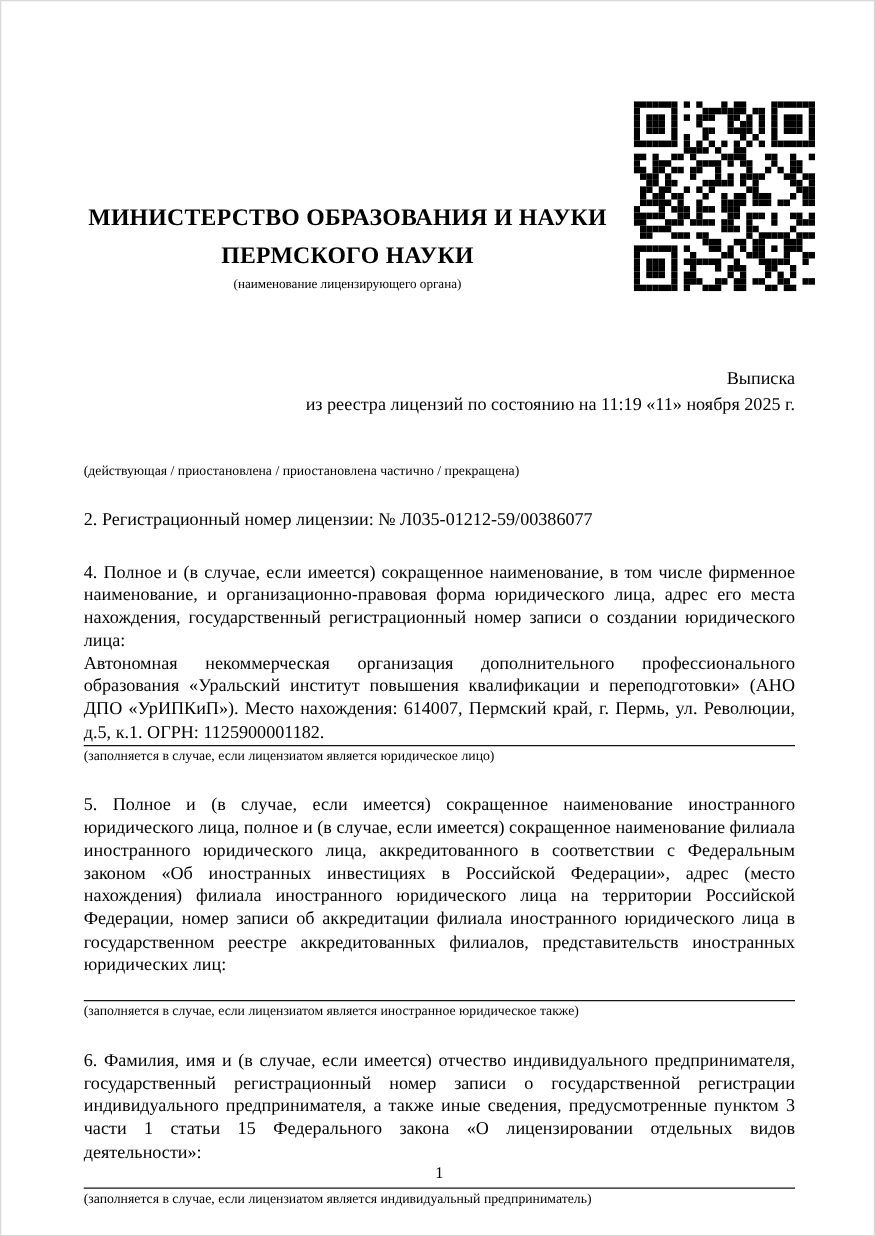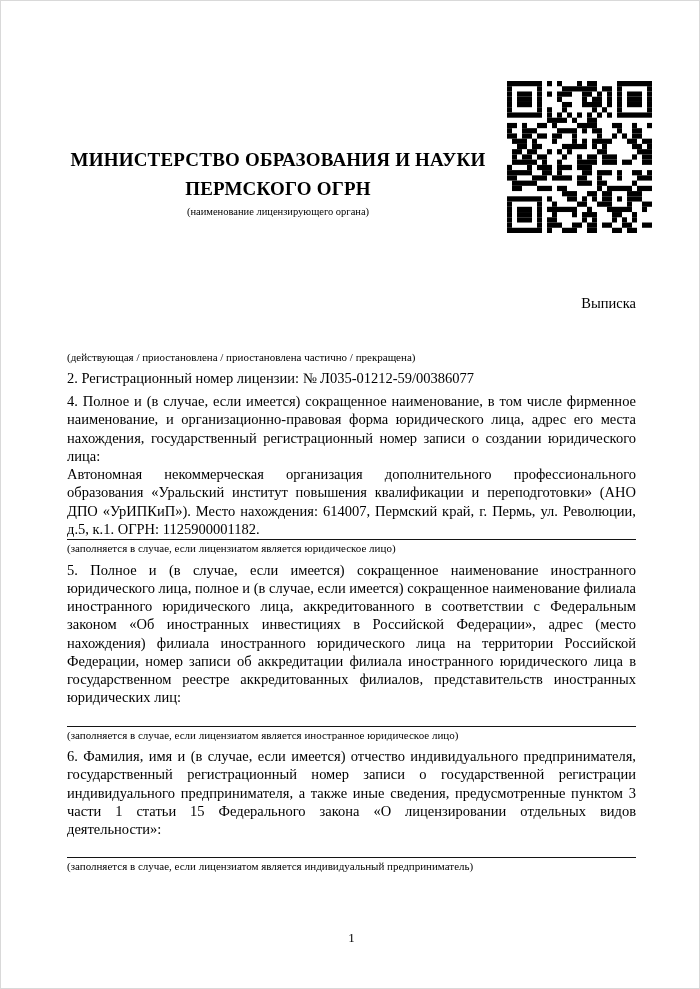--- a/index.html
+++ b/index.html
@@ -12,21 +12,21 @@
   .page {
     width: 700px;
     height: 989px;
     background: #fff;
     border: 1px solid #d9d9d9;
     position: relative;
     overflow: hidden;
   }
   .header-row {
     display: flex;
-    align-items: center;
+    align-items: flex-end;
     margin-top: 80px;
     padding: 0 47px 0 66px;
   }
   .ministry-block {
     flex: 1 1 auto;
     text-align: center;
     padding-top: 48px;
     padding-right: 18px;
   }
   .ministry-line {
@@ -49,21 +49,21 @@
     margin-top: 60px;
     font-size: 14.5px;
     line-height: 1.42;
     padding: 0 63px 0 66px;
   }
   .content {
     padding: 0 63px 0 66px;
     font-size: 14.5px;
     line-height: 1.26;
   }
-  .item { margin-top: 5px; }
+  .item { margin-top: 23px; }
   .item.first { margin-top: 36px; }
   .para { text-align: justify; }
   .item-value { text-align: justify; }
   .blank-line { height: 18px; }
   .fill-rule {
     border: none;
     border-top: 1.6px solid #141414;
     height: 0;
     margin: 1px 0 0 0;
   }
@@ -83,21 +83,21 @@
   }
 </style>
 </head>
 <body>
 
 <div class="page">
 
   <div class="header-row">
     <div class="ministry-block">
       <div class="ministry-line">МИНИСТЕРСТВО ОБРАЗОВАНИЯ И НАУКИ</div>
-      <div class="ministry-line">ПЕРМСКОГО ОГРН</div>
+      <div class="ministry-line">ПЕРМСКОГО НАУКИ</div>
       <div class="ministry-note">(наименование лицензирующего органа)</div>
     </div>
     <div class="qr-box" id="qr"><svg width="145" height="152" viewBox="0 0 145 145" preserveAspectRatio="none" xmlns="http://www.w3.org/2000/svg">
           <g fill="#000000">
             <rect x="0" y="0" width="5" height="5"></rect>
             <rect x="5" y="0" width="5" height="5"></rect>
             <rect x="10" y="0" width="5" height="5"></rect>
             <rect x="15" y="0" width="5" height="5"></rect>
             <rect x="20" y="0" width="5" height="5"></rect>
             <rect x="25" y="0" width="5" height="5"></rect>
@@ -513,40 +513,41 @@
             <rect x="105" y="140" width="5" height="5"></rect>
             <rect x="110" y="140" width="5" height="5"></rect>
             <rect x="120" y="140" width="5" height="5"></rect>
             <rect x="125" y="140" width="5" height="5"></rect>
           </g>
         </svg></div>
   </div>
 
   <div class="title-block">
     <div>Выписка</div>
+    <div>из реестра лицензий по состоянию на 11:19 «11» ноября 2025 г.</div>
   </div>
 
   <div class="content" id="items-container">
       <div class="item first">
         <div class="item-note">(действующая / приостановлена / приостановлена частично / прекращена)</div>
       </div>
       <div class="item">
         <div class="para">2. Регистрационный номер лицензии: № Л035-01212-59/00386077</div>
       </div>
       <div class="item">
         <div class="para">4. Полное и (в случае, если имеется) сокращенное наименование, в том числе фирменное наименование, и организационно-правовая форма юридического лица, адрес его места нахождения, государственный регистрационный номер записи о создании юридического лица:</div>
         <div class="item-value">Автономная некоммерческая организация дополнительного профессионального образования «Уральский институт повышения квалификации и переподготовки» (АНО ДПО «УрИПКиП»). Место нахождения: 614007, Пермский край, г. Пермь, ул. Революции, д.5, к.1. ОГРН: 1125900001182.</div>
         <div class="fill-rule" style="border-top-color: rgb(20, 20, 20);"></div>
         <div class="item-note">(заполняется в случае, если лицензиатом является юридическое лицо)</div>
       </div>
       <div class="item">
         <div class="para">5. Полное и (в случае, если имеется) сокращенное наименование иностранного юридического лица, полное и (в случае, если имеется) сокращенное наименование филиала иностранного юридического лица, аккредитованного в соответствии с Федеральным законом «Об иностранных инвестициях в Российской Федерации», адрес (место нахождения) филиала иностранного юридического лица на территории Российской Федерации, номер записи об аккредитации филиала иностранного юридического лица в государственном реестре аккредитованных филиалов, представительств иностранных юридических лиц:</div>
         <div class="blank-line"></div>
         <div class="fill-rule" style="border-top-color: rgb(20, 20, 20);"></div>
-        <div class="item-note">(заполняется в случае, если лицензиатом является иностранное юридическое лицо)</div>
+        <div class="item-note">(заполняется в случае, если лицензиатом является иностранное юридическое также)</div>
       </div>
       <div class="item">
         <div class="para">6. Фамилия, имя и (в случае, если имеется) отчество индивидуального предпринимателя, государственный регистрационный номер записи о государственной регистрации индивидуального предпринимателя, а также иные сведения, предусмотренные пунктом 3 части 1 статьи 15 Федерального закона «О лицензировании отдельных видов деятельности»:</div>
         <div class="blank-line"></div>
         <div class="fill-rule" style="border-top-color: rgb(20, 20, 20);"></div>
         <div class="item-note">(заполняется в случае, если лицензиатом является индивидуальный предприниматель)</div>
       </div>
     </div>
 
   <div class="page-number">1</div>

